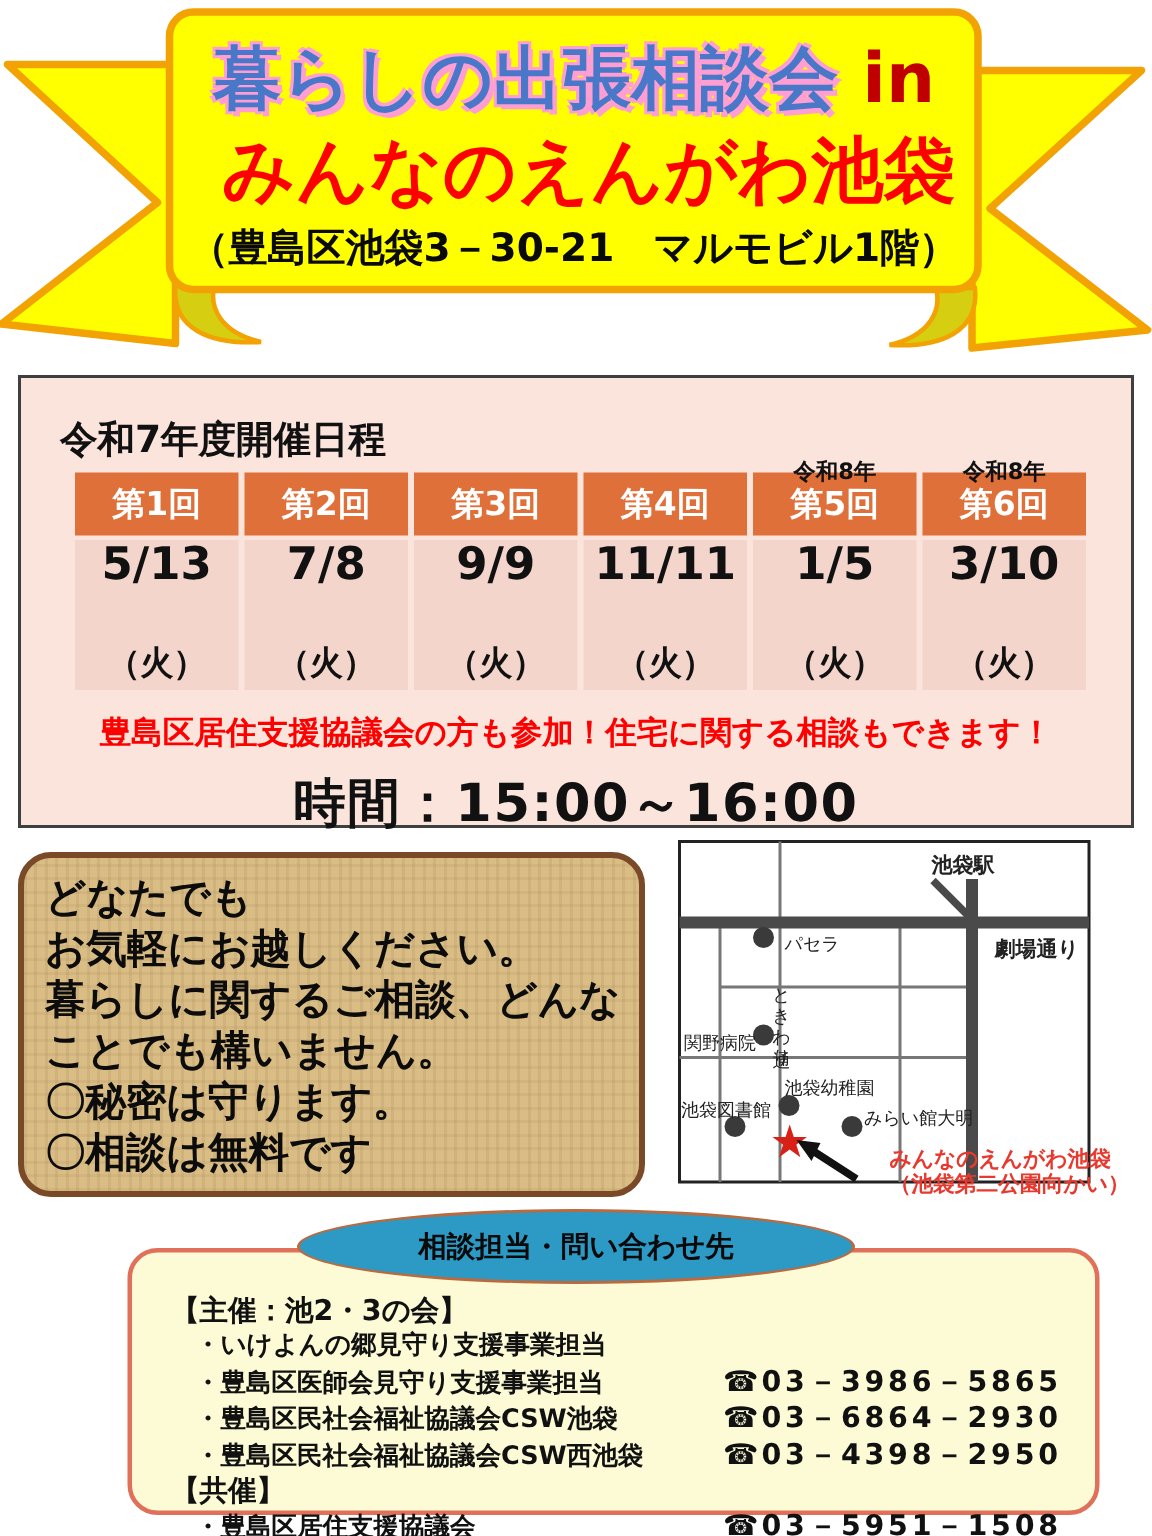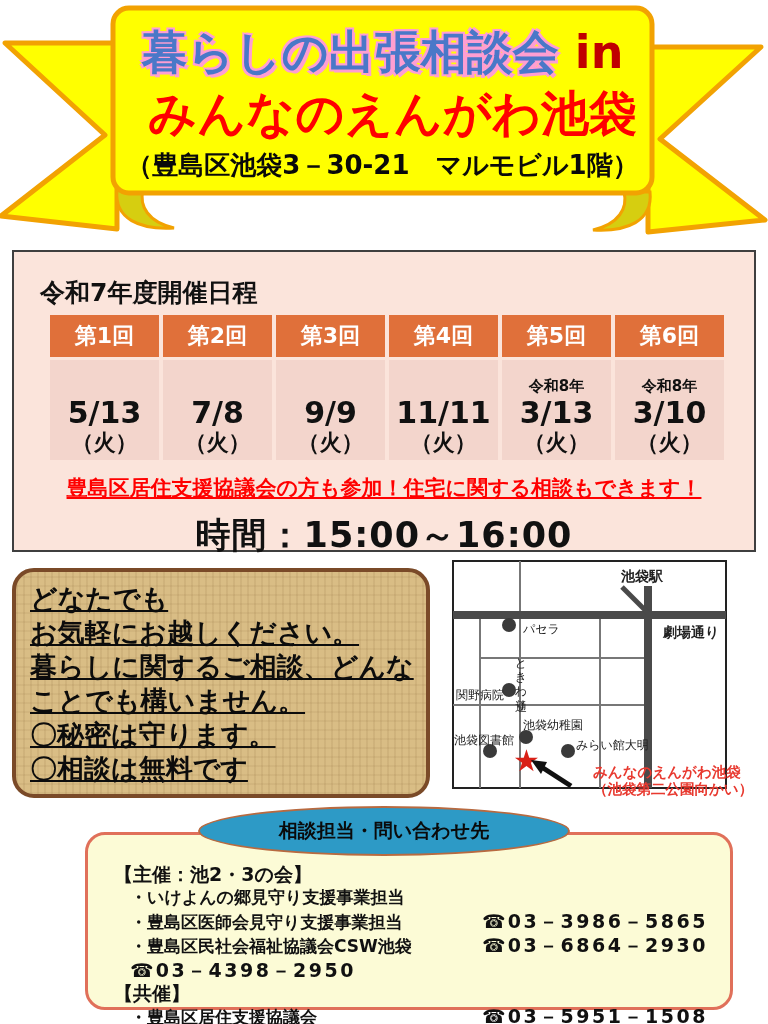--- a/index.html
+++ b/index.html
@@ -28,36 +28,36 @@
     background:var(--c-box_pink,#fbe4db);border:2px solid #3f3f3f;box-sizing:border-box;}
   .sched-head{display:flex;align-items:baseline;padding:24px 26px 4px 26px;}
   .sched-head .left{font-size:25px;font-weight:800;}
   .sched-head .right{font-size:31px;font-weight:800;margin-left:90px;}
   .sched-table{display:flex;margin:2px 30px 0 36px;}
   .sched-col{flex:1;display:flex;flex-direction:column;margin-right:4px;}
   .sched-col:last-child{margin-right:0;}
   .sc-head{background:var(--c-table_orange,#e0703a);color:#fff;
     font-size:22px;font-weight:800;text-align:center;padding:6px 0;}
   .sc-body{background:var(--c-cell_pink,#f3d5cc);margin-top:3px;height:96px;
-    display:flex;flex-direction:column;justify-content:flex-end;align-items:center;padding-bottom:4px;}
+    display:flex;flex-direction:column;justify-content:flex-end;align-items:center;padding-bottom:4px;gap:36px;}
   .sc-year{font-size:15px;font-weight:700;height:20px;line-height:20px;}
   .sc-date{font-size:30px;font-weight:700;line-height:34px;}
   .sc-wd{font-size:22px;font-weight:700;line-height:26px;}
   .sched-notice{margin-top:14px;text-align:center;font-size:21px;font-weight:800;
-    color:var(--c-notice_red,#ff0000);white-space:nowrap;text-decoration:underline;}
+    color:var(--c-notice_red,#ff0000);white-space:nowrap;}
   .sched-time{margin-top:10px;text-align:center;font-size:35px;font-weight:800;letter-spacing:1px;}
   
   .wood{position:absolute;left:12px;top:568px;width:418px;height:230px;box-sizing:border-box;
     background:
       repeating-linear-gradient(90deg,rgba(120,85,40,.10) 0 2px,rgba(0,0,0,0) 2px 7px),
       repeating-linear-gradient(0deg,rgba(120,85,40,.08) 0 2px,rgba(0,0,0,0) 2px 9px),
       var(--c-wood_tan,#d9bd85);
     border:4px solid var(--c-wood_border,#7a4a28);border-radius:22px;
     padding:10px 14px;}
-  .wood-line{font-size:27px;font-weight:800;line-height:34px;color:#0c0c0c;white-space:nowrap;text-decoration:underline;}
+  .wood-line{font-size:27px;font-weight:800;line-height:34px;color:#0c0c0c;white-space:nowrap;}
   
   .map{position:absolute;left:443px;top:553px;width:325px;height:260px;}
   
   .contact-box{position:absolute;left:85px;top:832px;width:648px;height:178px;box-sizing:border-box;
     background:var(--c-contact_bg,#fcfbd6);border:3px solid var(--c-contact_border,#e0705a);border-radius:20px;
     padding:28px 20px 8px 26px;}
   .contact-oval{position:absolute;left:198px;top:806px;width:368px;height:46px;
     background:var(--c-oval_blue,#2d9ac6);border:2px solid #b86a40;border-radius:50%;
     display:flex;align-items:center;justify-content:center;
     font-size:19px;font-weight:800;color:#0a0a0a;z-index:3;}
@@ -119,21 +119,21 @@
       <div class="sc-body">
         <div class="sc-year"></div>
         <div class="sc-date">11/11</div>
         <div class="sc-wd">（火）</div>
       </div>
     </div>
     <div class="sched-col">
       <div class="sc-head">第5回</div>
       <div class="sc-body">
         <div class="sc-year">令和8年</div>
-        <div class="sc-date">3/13</div>
+        <div class="sc-date">1/5</div>
         <div class="sc-wd">（火）</div>
       </div>
     </div>
     <div class="sched-col">
       <div class="sc-head">第6回</div>
       <div class="sc-body">
         <div class="sc-year">令和8年</div>
         <div class="sc-date">3/10</div>
         <div class="sc-wd">（火）</div>
       </div>
@@ -199,20 +199,21 @@
   </div>
   <div class="c-row">
     <span class="c-name">・豊島区医師会見守り支援事業担当</span>
     <span class="c-phone"><span class="tel-icon">☎</span><span>03－3986－5865</span></span>
   </div>
   <div class="c-row">
     <span class="c-name">・豊島区民社会福祉協議会CSW池袋</span>
     <span class="c-phone"><span class="tel-icon">☎</span><span>03－6864－2930</span></span>
   </div>
   <div class="c-row">
+    <span class="c-name">・豊島区民社会福祉協議会CSW西池袋</span>
     <span class="c-phone"><span class="tel-icon">☎</span><span>03－4398－2950</span></span>
   </div>
   <div class="c-group-title">【共催】</div>
   <div class="c-row">
     <span class="c-name">・豊島区居住支援協議会</span>
     <span class="c-phone"><span class="tel-icon">☎</span><span>03－5951－1508</span></span>
   </div>
 </div>
 
 </body></html>

